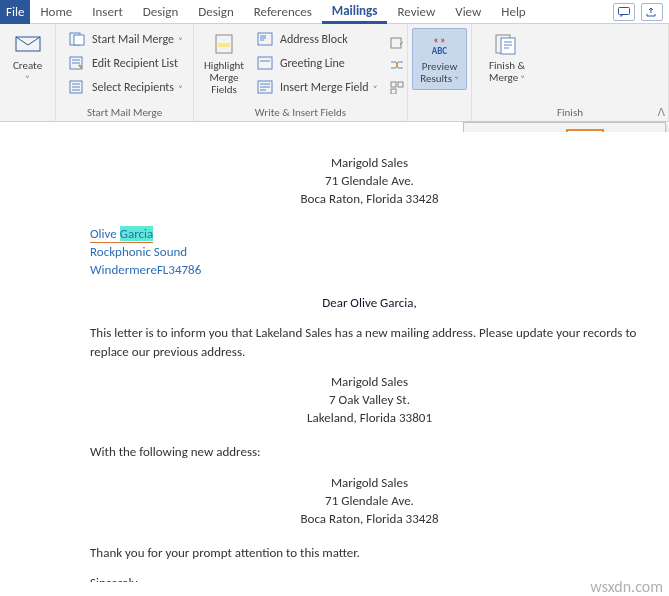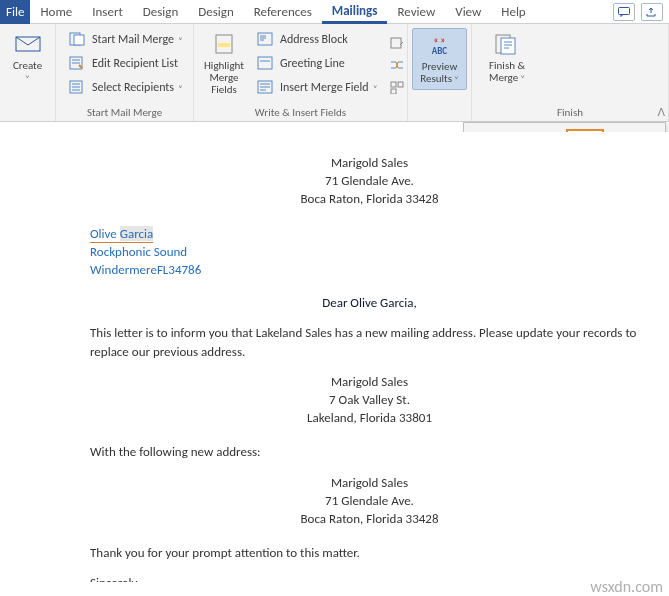--- a/index.html
+++ b/index.html
@@ -45,21 +45,21 @@
   .dd-foot { text-align:center; font-size:11px; color:#666; padding-top:4px; border-top:1px solid #e0e0e0; margin-top:2px; }
   .preview-btn2 { display:flex; flex-direction:column; align-items:center; width:52px; padding:4px 2px; gap:2px; font-size:11px; background:#d0dced; border:1px solid #9db6d8; border-radius:2px; cursor:pointer; line-height:1.1; text-align:center; margin-right:4px; }
 
   
   .doc { position:absolute; top:132px; left:0; right:0; bottom:14px; background:#fff; padding:22px 20px 0 90px; font-size:13px; color:#333; line-height:1.4; overflow:hidden; }
   .doc p { margin-bottom:12px; }
   .addr { margin-bottom:16px;text-align:center; }
   .addr div { line-height:1.4; }
   .merge-block div { color:#2b6fb8; line-height:1.35; font-size:13px; }
   .merge-name { border-bottom:1px solid #d97a2e; display:inline-block; }
-  .merge-name .sel { background:#e5e5e5;text-align:right; }
+  .merge-name .sel { background:#5eead4;text-align:right; }
   .dear { color:#0f172a; margin-top:16px; margin-bottom:14px; font-size:13px;text-align:center; }
   .footer { position:absolute; bottom:0; right:6px; font-size:16px; color:#b0b0b0; }
 
   svg { display:block; }
 </style>
 </head>
 <body>
 
 <div class="tabs">
   <div class="file-tab">File</div>

